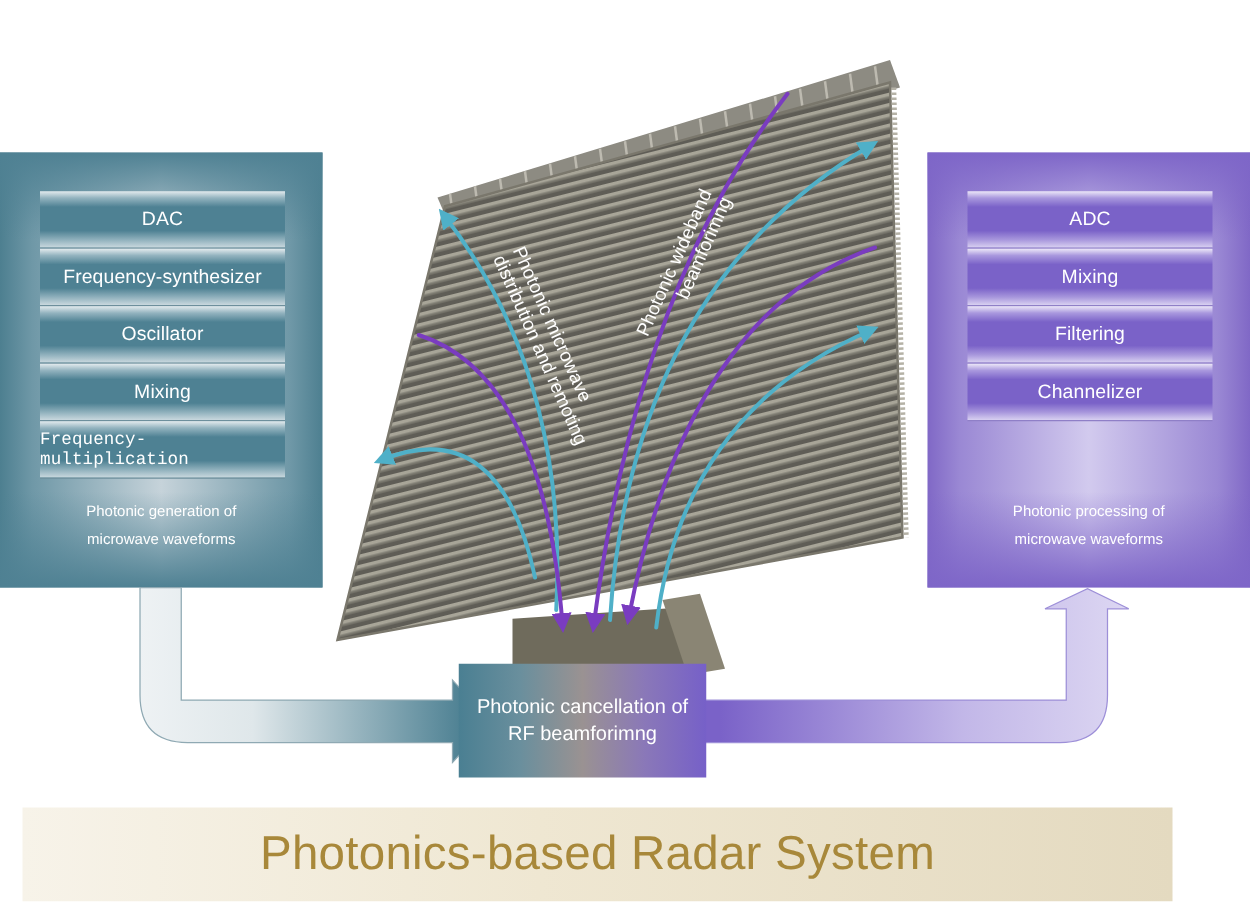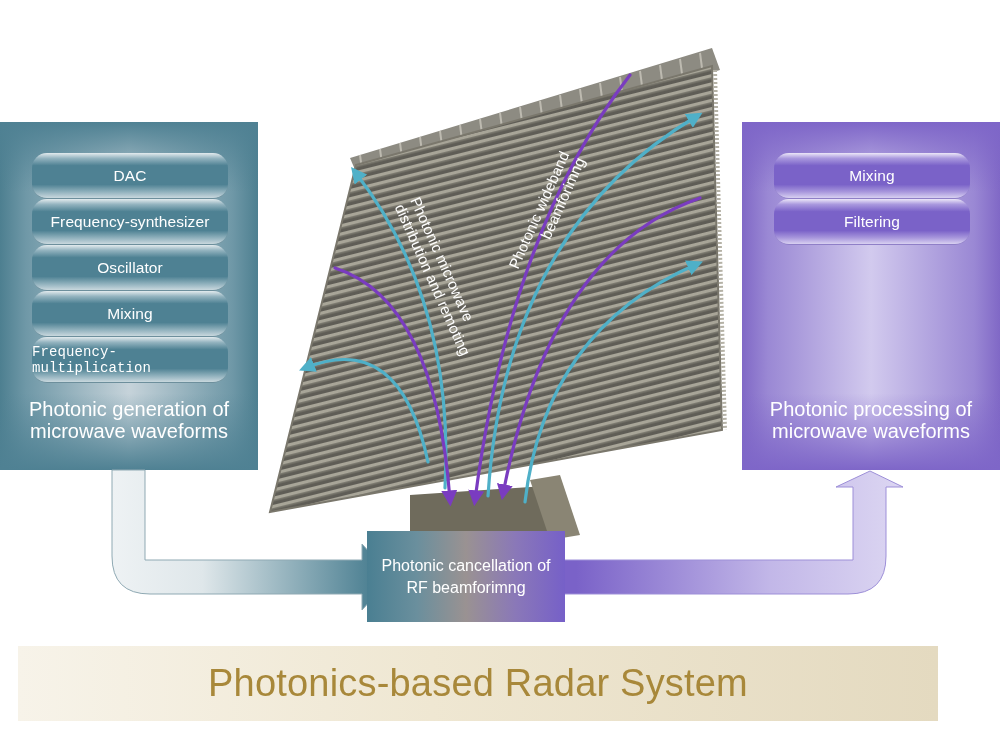--- a/index.html
+++ b/index.html
@@ -32,34 +32,33 @@
     background: linear-gradient(180deg, #7e66c8 0%, rgba(126,102,200,0) 20%, rgba(126,102,200,0) 78%, #7e66c8 100%);
   }
   .stack {
     position: absolute; left: 32px; top: 31px; width: 196px;
     display: flex; flex-direction: column;
   }
   .stack-item {
     height: 45px; display: flex; align-items: center; justify-content: center;
     color: #ffffff; font-size: 15.5px; letter-spacing: 0.1px;
     position: relative;
-    border-radius: 15px;
   }
   .left .stack-item {
     background: linear-gradient(180deg, #e3ebee 0%, #93b3bf 12%, #4e8193 28%, #4e8193 70%, #8fb0bc 86%, #c9d8de 100%);
     border-bottom: 1px solid #6d8f9c;
   }
   .right .stack-item {
     background: linear-gradient(180deg, #ece7f8 0%, #a998de 12%, #7a62c8 28%, #7a62c8 70%, #a796dc 86%, #d8d0f1 100%);
     border-bottom: 1px solid #8f7fc7;
   }
   .stack-item.small { font-size: 14px; font-family: Liberation Mono, monospace; }
   .panel-caption {
     position: absolute; left: 0; right: 0; top: 276px;
-    text-align: center; color: #ffffff; font-size: 20px; line-height: 22px;
+    text-align: center; color: #ffffff; font-size: 12px; line-height: 22px;
   }
   
   .radar-wrap { position: absolute; left: 260px; top: 30px; width: 480px; height: 510px; }
   
   .flow { position: absolute; left: 0; top: 0; width: 1000px; height: 730px; pointer-events: none; }
   .center-box {
     position: absolute; left: 367px; top: 531px; width: 198px; height: 91px;
     background: linear-gradient(90deg, #4a7f92 0%, #6a8f9d 25%, #9a9292 50%, #8a78b8 75%, #7660c8 100%);
     color: #ffffff; font-size: 16px; line-height: 22px;
     display: flex; flex-direction: column; justify-content: center; align-items: center; text-align: center;
@@ -86,22 +85,24 @@
     <div class="stack-item small">Frequency-multiplication</div>
   </div>
   <div class="panel-caption">
     <div>Photonic generation of</div>
     <div>microwave waveforms</div>
   </div>
 </div>
 
 <div class="panel right">
   <div class="stack">
+    <div class="stack-item">ADC</div>
     <div class="stack-item">Mixing</div>
     <div class="stack-item">Filtering</div>
+    <div class="stack-item">Channelizer</div>
   </div>
   <div class="panel-caption">
     <div>Photonic processing of</div>
     <div>microwave waveforms</div>
   </div>
 </div>
 
 <svg class="flow" viewBox="0 0 1000 730">
   <defs>
     <linearGradient id="gLeftFlow" x1="112" y1="0" x2="370" y2="0" gradientUnits="userSpaceOnUse">

